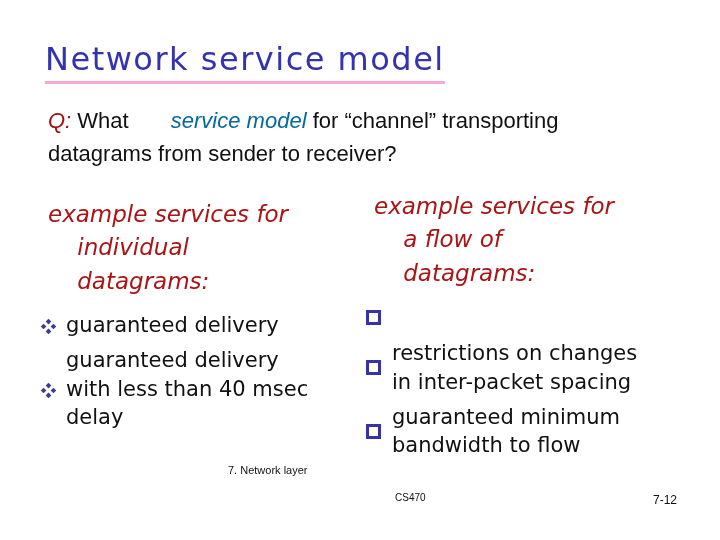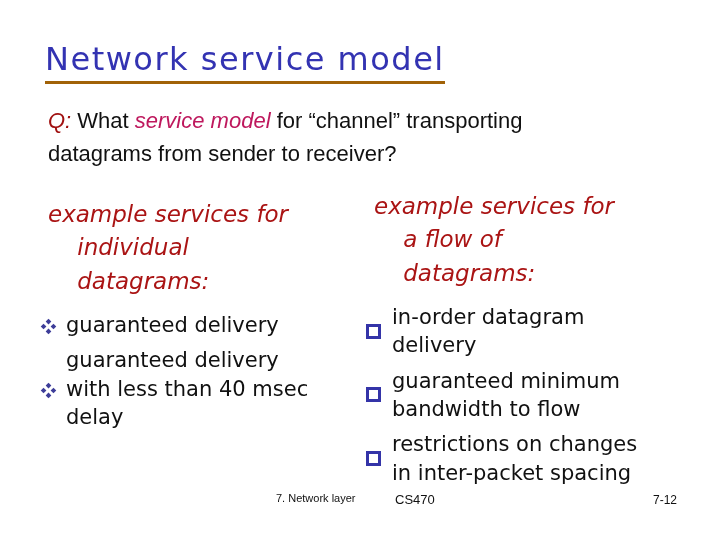--- a/index.html
+++ b/index.html
@@ -6,30 +6,30 @@
   .slide{
     position:relative;width:720px;height:540px;background:#ffffff;
     font-family:"DejaVu Sans",sans-serif;overflow:hidden;color:#111;
   }
   .prewrap{white-space:pre-wrap;}
 
   .title{
     position:absolute;left:45px;top:40px;margin:0;
     font-size:32px;font-weight:normal;letter-spacing:1.5px;
     color:#3333B2;display:inline-block;
-    border-bottom:3px solid #a16207;padding-bottom:3px;line-height:1.2;
+    border-bottom:3px solid #f9a8d4;padding-bottom:3px;line-height:1.2;
   }
 
   .question{
     position:absolute;left:48px;top:104px;margin:0;width:620px;
     font-family:"Liberation Sans",sans-serif;
     font-size:22px;line-height:1.5;color:#111;
   }
   .q-label{color:#A01010;font-style:italic;}
-  .q-em{color:#be185d;font-style:italic;}
+  .q-em{color:#0369a1;font-style:italic;margin-left:36px;}
 
   .column{position:absolute;}
   .column.left{left:40px;top:190px;width:322px;}
   .column.right{left:366px;top:182px;width:350px;}
   .col-heading{
     margin:8px;font-size:23px;line-height:1.45;font-style:italic;
     color:#AA1414;font-weight:normal;
   }
   .bullets{list-style:none;margin:13px 0 0 0;padding:0;}
   .bullets li{
@@ -45,22 +45,22 @@
     content:"";position:absolute;left:0;top:0;width:4px;height:4px;
     background:#3D3D99;
     box-shadow:7px 0 0 #3D3D99,0 7px 0 #3D3D99,7px 7px 0 #3D3D99;
   }
   .square{
     display:inline-block;width:9px;height:9px;margin-top:7px;
     border:3px solid #3434A8;background:#fff;
   }
 
   .footer{font-family:"Liberation Sans",sans-serif;color:#111;}
-  .footer-section{position:absolute;left:228px;top:492px;font-size:11px;margin-left:48px;}
-  .footer-course{position:absolute;left:395px;top:492px;font-size:13px;}
+  .footer-section{position:absolute;left:228px;top:464px;font-size:11px;}
+  .footer-course{position:absolute;left:395px;top:492px;font-size:10px;}
   .footer-page{position:absolute;left:653px;top:493px;font-size:12px;}
 </style>
 </head>
 <body>
 
 <div class="slide">
 
   <h1 class="title">Network service model</h1>
 
   <p class="question prewrap"><span class="q-label">Q:</span><span> What </span><span class="q-em">service model</span><span> for “channel” transporting
@@ -84,32 +84,30 @@
     </ul>
   </div>
 
   <div class="column right">
     <h2 class="col-heading prewrap">example services for
     a flow of
     datagrams:</h2>
     <ul class="bullets">
       <li>
         <span class="marker"><span class="square"></span></span>
-        <span class="prewrap">in-order datagram
-delivery</span>
+      </li>
+      <li>
+        <span class="marker"><span class="square"></span></span>
+        <span class="prewrap">restrictions on changes
+in inter-packet spacing</span>
       </li>
       <li>
         <span class="marker"><span class="square"></span></span>
         <span class="prewrap">guaranteed minimum
 bandwidth to flow</span>
-      </li>
-      <li>
-        <span class="marker"><span class="square"></span></span>
-        <span class="prewrap">restrictions on changes
-in inter-packet spacing</span>
       </li>
     </ul>
   </div>
 
   <div class="footer">
     <span class="footer-section">7. Network layer</span>
     <span class="footer-course">CS470</span>
     <span class="footer-page">7-12</span>
   </div>
 

